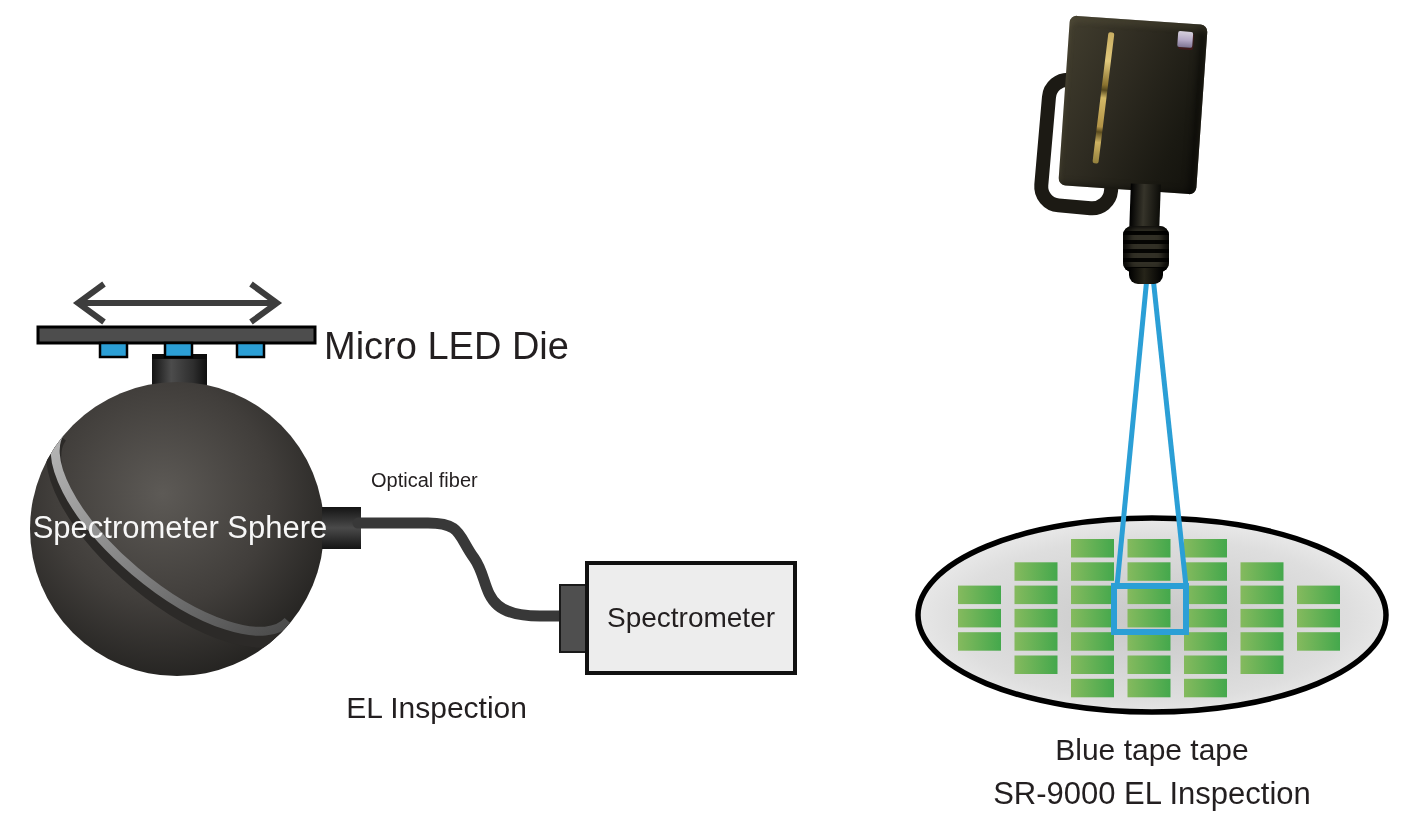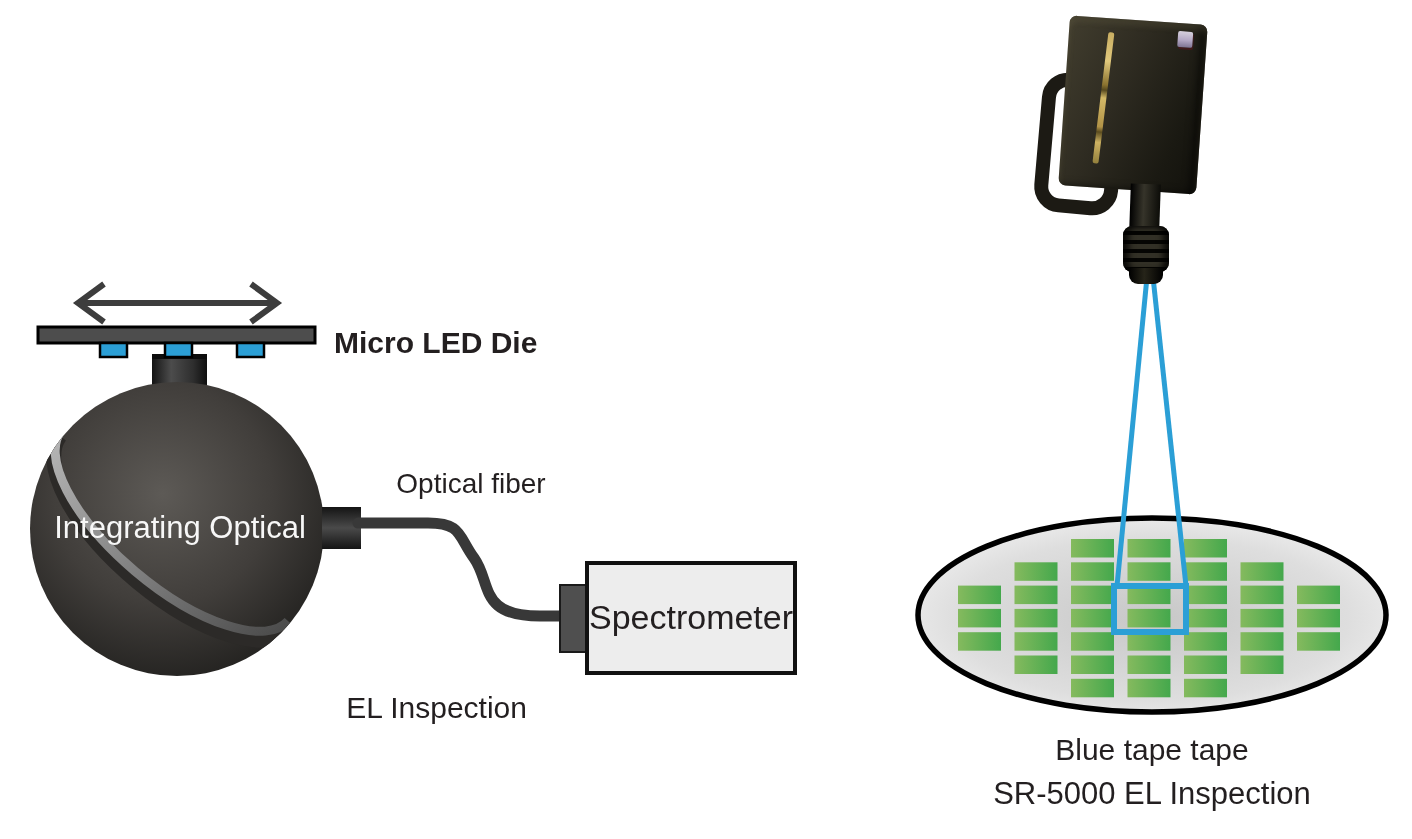--- a/index.html
+++ b/index.html
@@ -163,27 +163,27 @@
     <div class="cam-handle"></div>
     <div class="cam-body">
       <div class="cam-stripe"></div>
       <div class="cam-logo"></div>
     </div>
     <div class="cam-neck"></div>
     <div class="cam-knurl"></div>
     <div class="cam-tip"></div>
   </div>
 
-  <div class="label" style="left:334px;top:326px;font-size:30px;font-weight:bold;">Micro LED Die</div>
+  <div class="label" style="left:324px;top:326px;font-size:38px;">Micro LED Die</div>
 
-  <div class="label" style="left:30px;top:511px;width:300px;text-align:center;font-size:31px;color:#f7f7f7;z-index:2;">Integrating Optical</div>
+  <div class="label" style="left:30px;top:511px;width:300px;text-align:center;font-size:31px;color:#f7f7f7;z-index:2;">Spectrometer Sphere</div>
 
-  <div class="label" style="left:371px;top:469px;width:200px;text-align:center;font-size:28px;">Optical fiber</div>
+  <div class="label" style="left:371px;top:469px;width:200px;font-size:20px;">Optical fiber</div>
 
-  <div class="label" style="left:587px;top:563px;width:208px;height:110px;display:flex;align-items:center;justify-content:center;font-size:34px;z-index:2;">Spectrometer</div>
+  <div class="label" style="left:587px;top:563px;width:208px;height:110px;display:flex;align-items:center;justify-content:center;font-size:28px;z-index:2;">Spectrometer</div>
 
   <div class="label" style="left:277px;top:691px;width:250px;text-align:right;font-size:30px;">EL Inspection</div>
 
   <div class="label" style="left:1002px;top:733px;width:300px;text-align:center;font-size:30px;">Blue tape tape</div>
 
-  <div class="label" style="left:972px;top:777px;width:360px;text-align:center;font-size:31px;">SR-5000 EL Inspection</div>
+  <div class="label" style="left:972px;top:777px;width:360px;text-align:center;font-size:31px;">SR-9000 EL Inspection</div>
 
 </div>
 
 </body></html>

